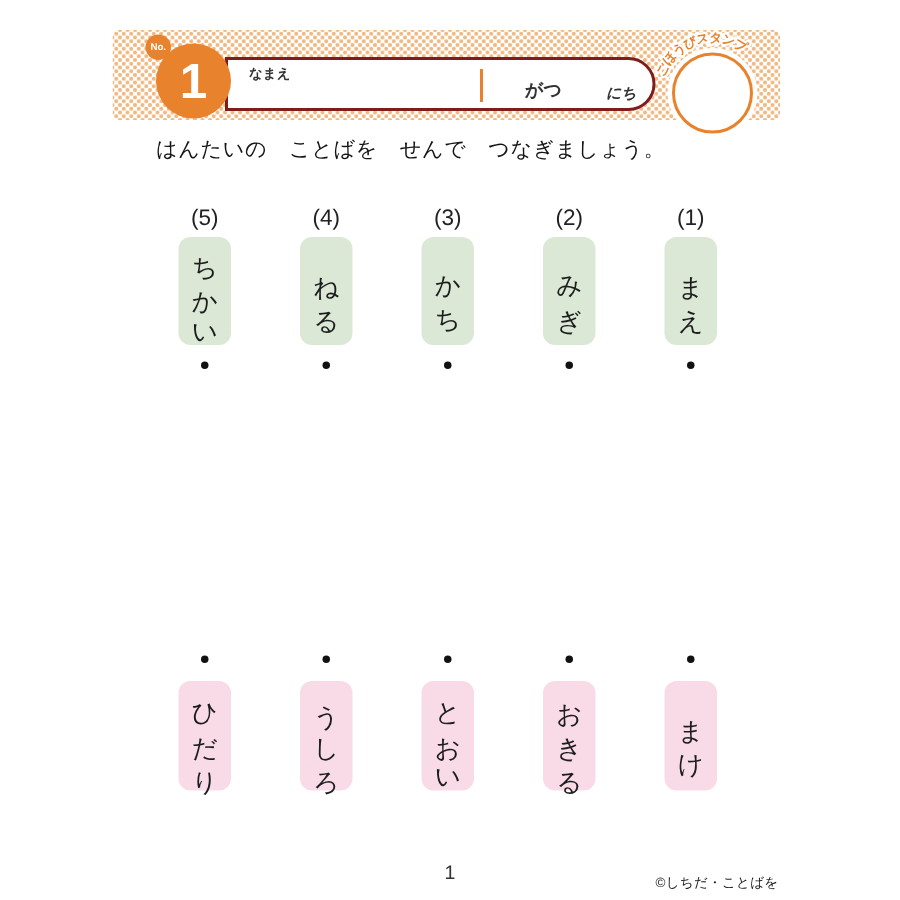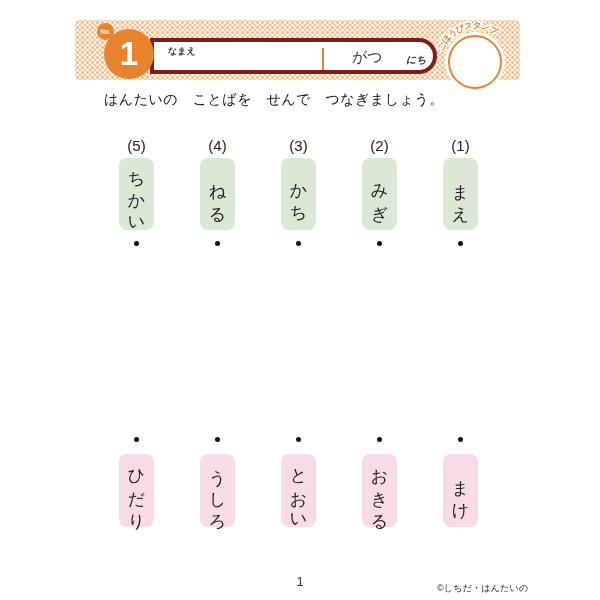--- a/index.html
+++ b/index.html
@@ -10,25 +10,25 @@
   
   .header-band{
     position:absolute;left:75px;top:20px;width:445px;height:60px;border-radius:4px;
     background-image:
       radial-gradient(circle,#f0b983 1.1px,transparent 1.6px),
       radial-gradient(circle,#f0b983 1.1px,transparent 1.6px);
     background-size:5px 5px;background-position:0 0,2.5px 2.5px;
   }
   .name-box{
     position:absolute;left:150px;top:38px;width:287px;height:36px;background:#fff;
-    border:4px solid #7f1d1d;border-radius:0 19px 19px 0;z-index:1;box-sizing:border-box;
+    border:2px solid #7f1d1d;border-radius:0 19px 19px 0;z-index:1;box-sizing:border-box;
   }
   .name-label{position:absolute;left:14px;top:3px;font-size:9px;font-weight:bold;color:#333;}
   .date-divider{position:absolute;left:168px;top:6px;width:2px;height:22px;background:#e8822c;}
-  .month-label{position:absolute;left:198px;bottom:3px;font-size:15px;font-weight:normal;color:#333;}
+  .month-label{position:absolute;left:198px;bottom:3px;font-size:12px;font-weight:bold;color:#333;}
   .day-label{position:absolute;left:252px;bottom:3px;font-size:10px;font-weight:bold;color:#333;font-style:italic;}
   .lesson-circle{
     position:absolute;left:104px;top:29px;width:50px;height:50px;border-radius:50%;
     background:#e8822c;z-index:2;display:flex;align-items:center;justify-content:center;
     color:#fff;font-size:33px;font-weight:bold;
   }
   .no-circle{
     position:absolute;left:97px;top:23px;width:17px;height:17px;border-radius:50%;
     background:#e8822c;z-index:3;display:flex;align-items:center;justify-content:center;
     color:#fff;font-size:6.5px;font-weight:bold;
@@ -143,13 +143,13 @@
     <div class="connector-dot"></div>
     <div class="word-card card-pink">おきる</div>
   </div>
   <div class="match-col">
     <div class="connector-dot"></div>
     <div class="word-card card-pink">まけ</div>
   </div>
 </div>
 
 <div class="page-number">1</div>
-<div class="copyright">©しちだ・はんたいの</div>
+<div class="copyright">©しちだ・ことばを</div>
 
 </body></html>

